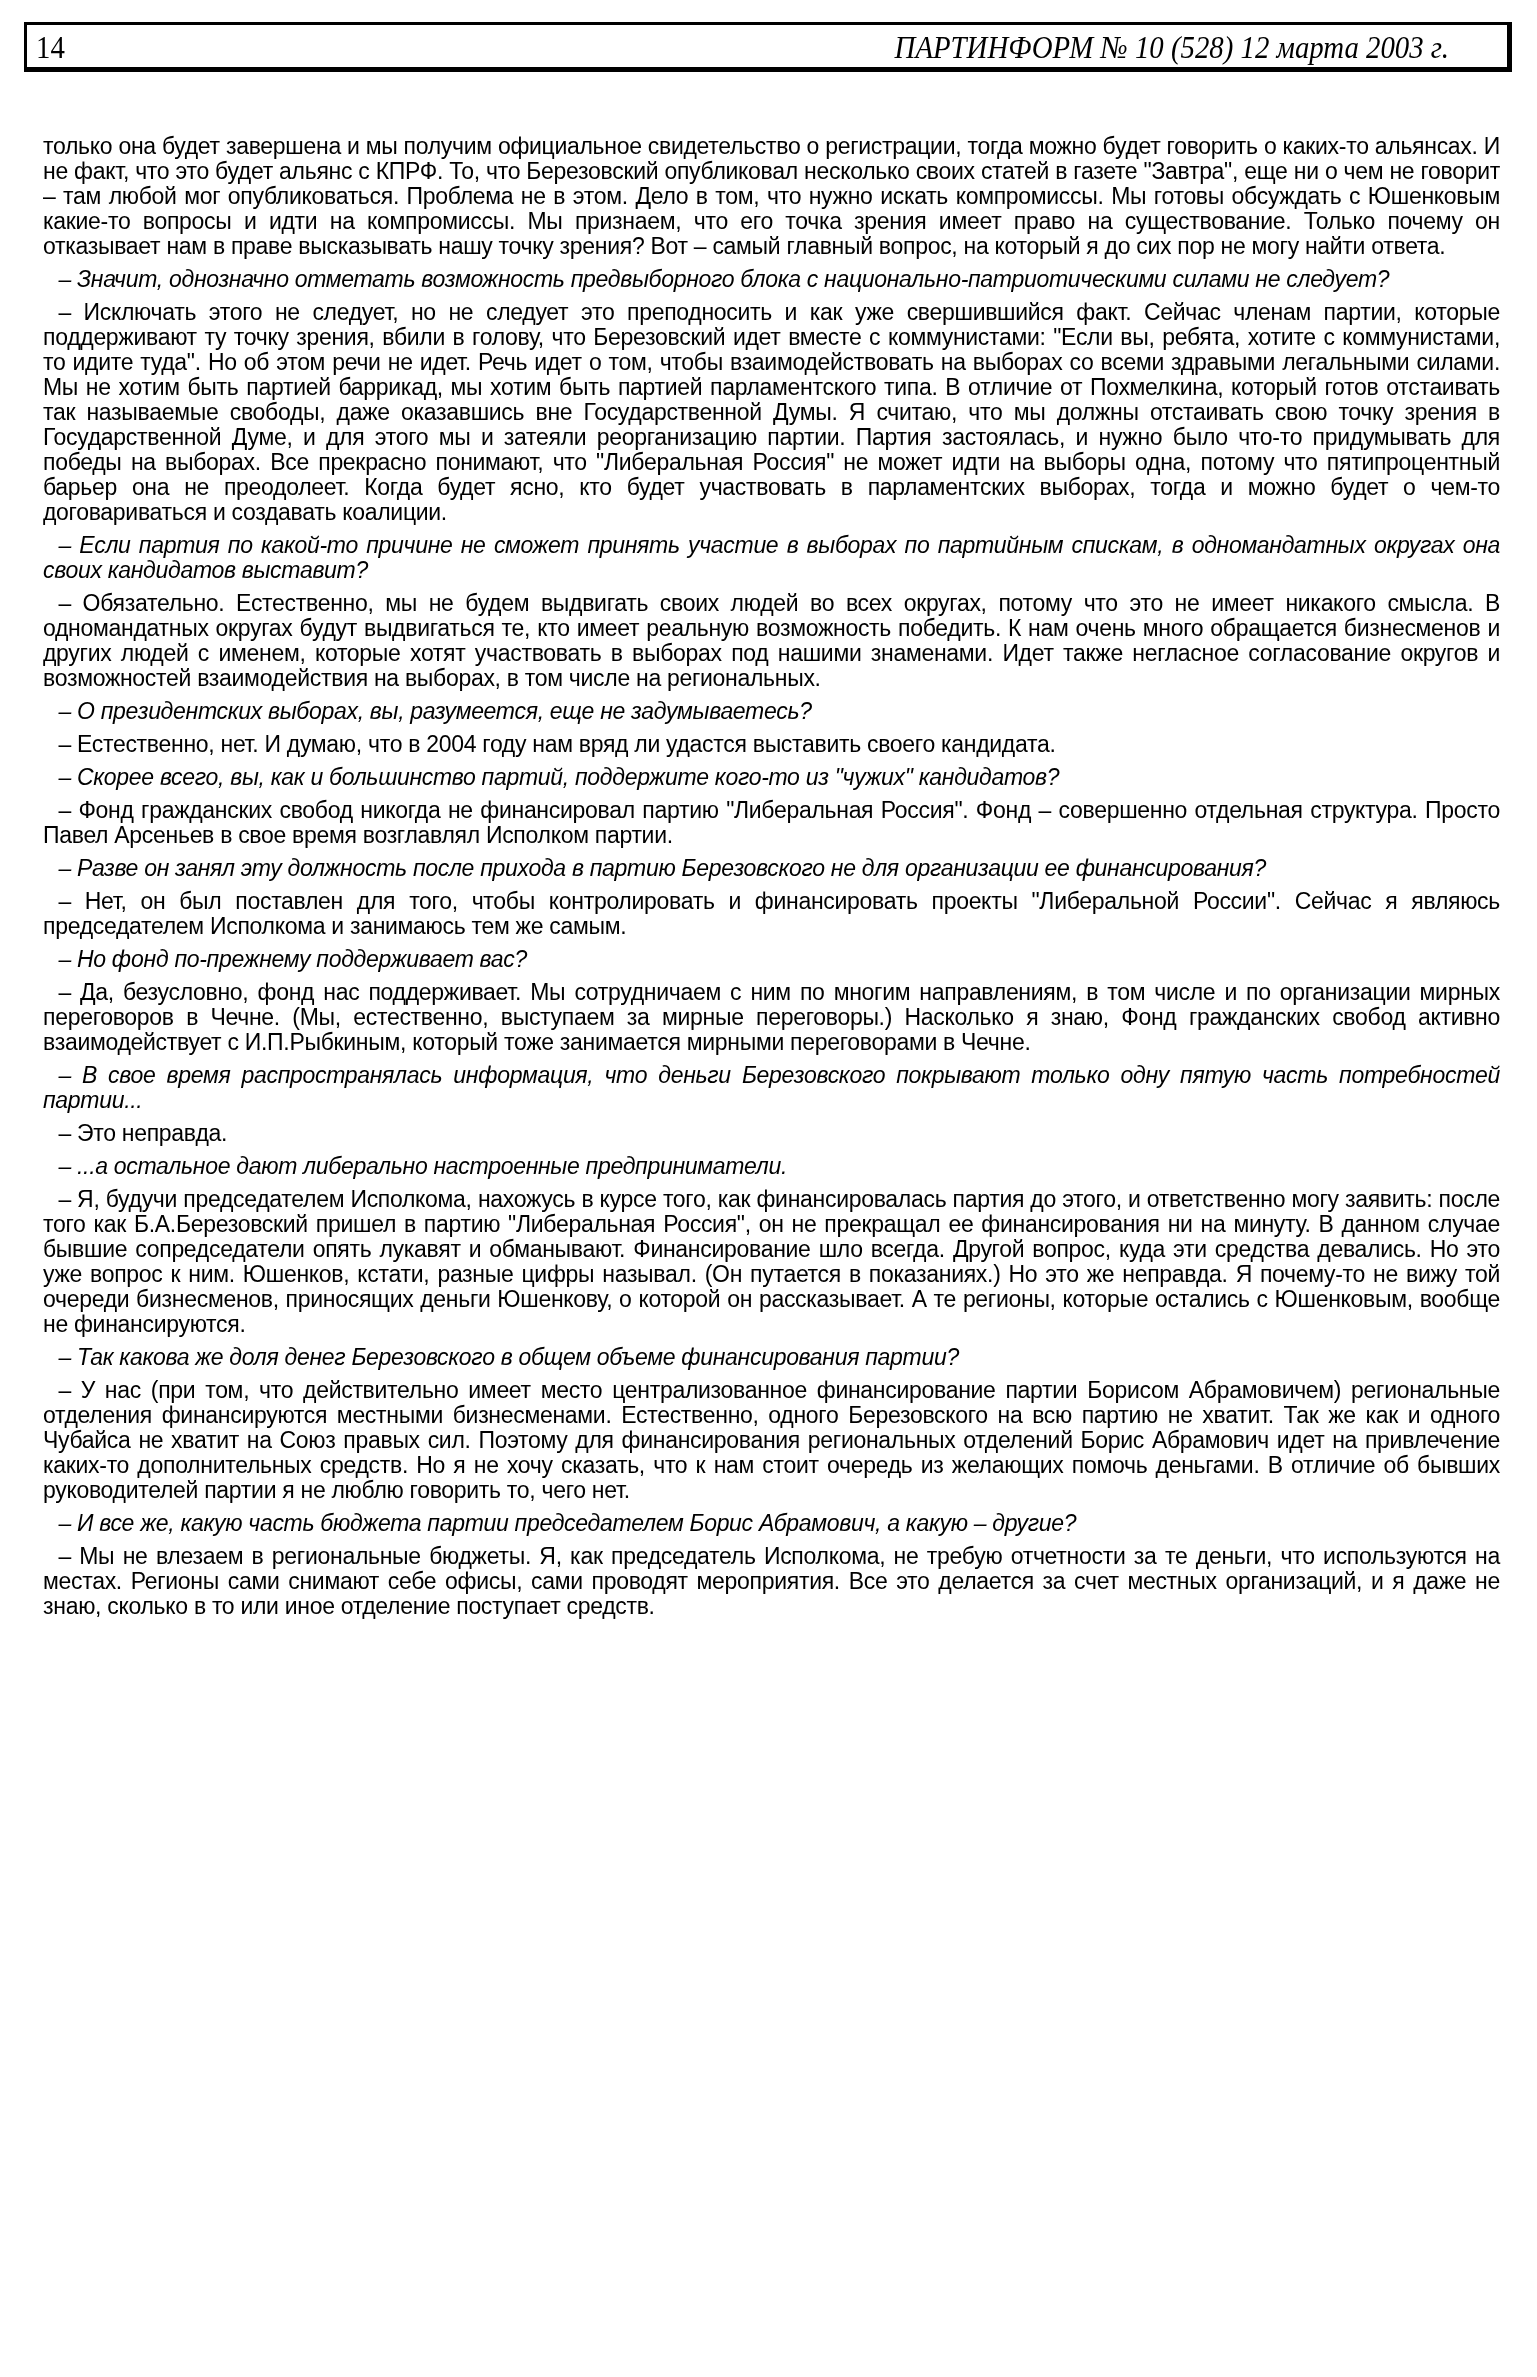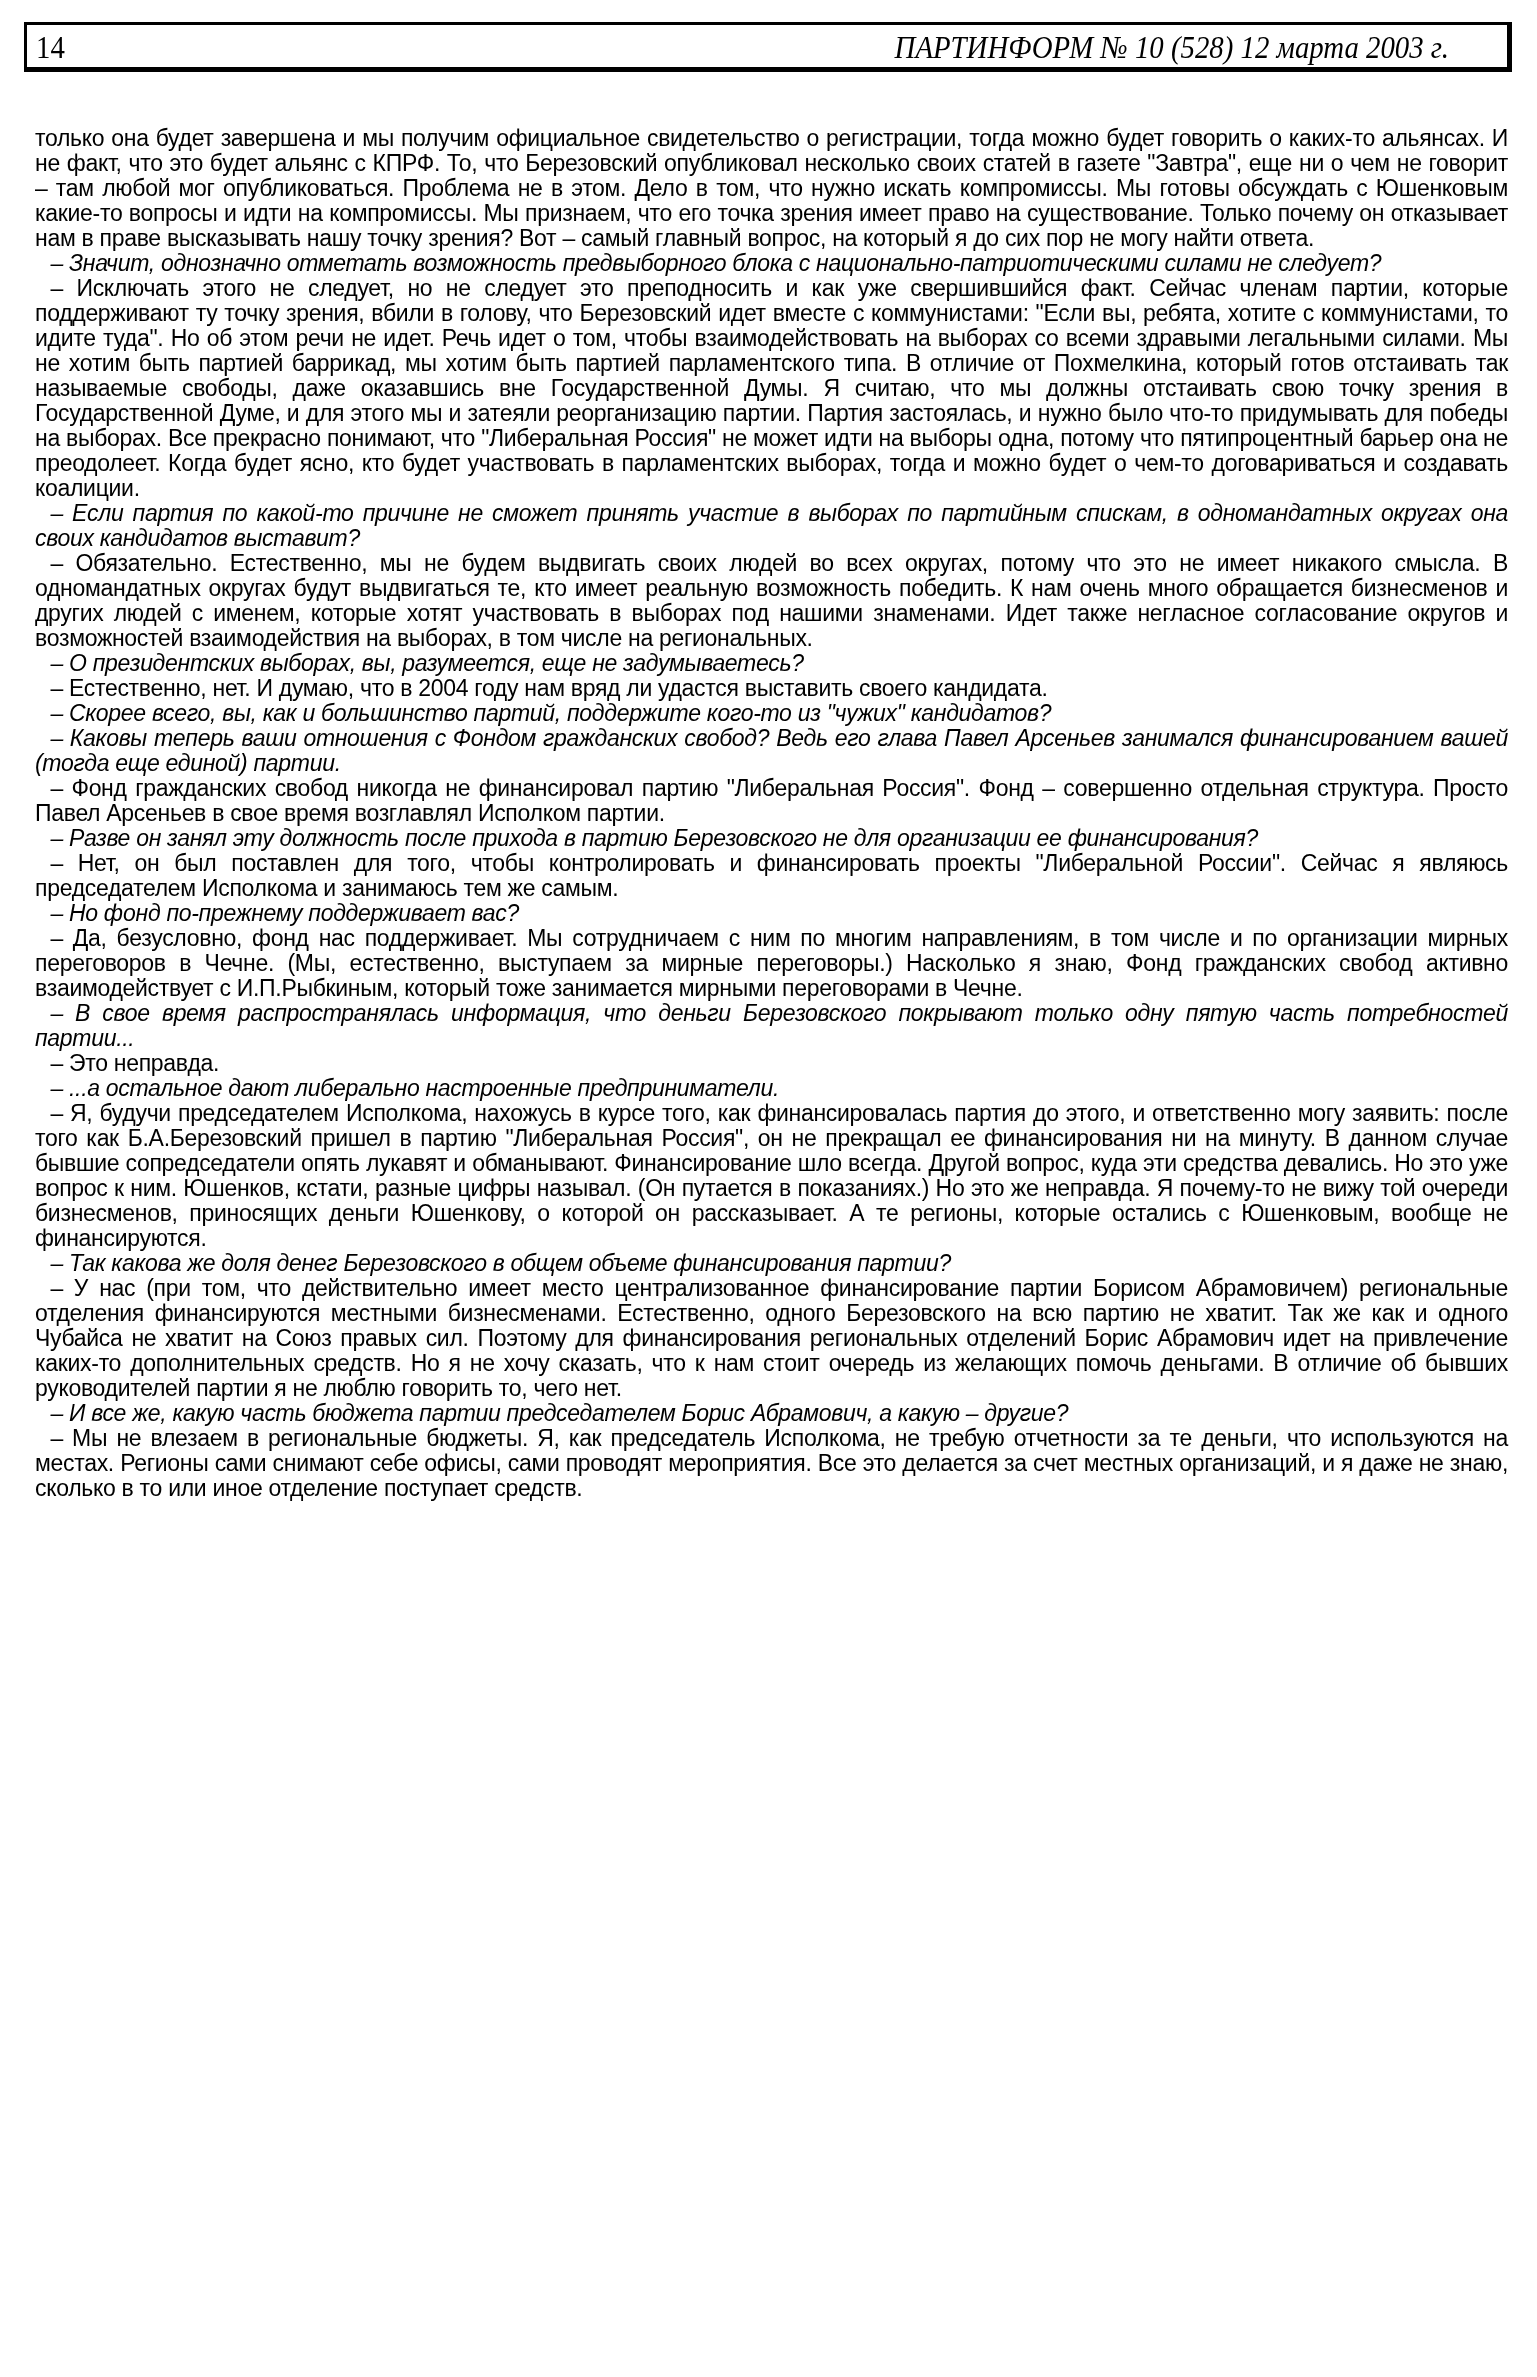--- a/index.html
+++ b/index.html
@@ -19,21 +19,21 @@
   .masthead {
     position: absolute; right: 58px; top: 3.8px;
     font-family: "Liberation Serif", serif; font-style: italic; font-size: 32px; line-height: 36px;
     white-space: nowrap; transform: scaleX(0.9); transform-origin: right center;
   }
   .article {
     position: absolute; left: 35px; top: 126px; width: 1473px;
     font-family: "Liberation Sans", sans-serif; font-size: 23px; line-height: 25px;
     text-align: justify; letter-spacing: -0.3px; word-spacing: 0px;
   }
-  .article p { margin: 0; }
+  .article p { margin: 8px; }
   .article p.indent { text-indent: 15.4px; }
   .article p.q { text-indent: 15.4px; font-style: italic; }
   .article p.q span.qt { text-decoration-thickness: 2.6px; text-underline-offset: 3.8px; }
 </style>
 </head>
 <body>
 
 <div class="header">
   <span class="page-num">14</span>
   <span class="masthead">ПАРТИНФОРМ № 10 (528) 12 марта 2003 г.</span>
@@ -41,21 +41,20 @@
 
 <div class="article">
   <p class=""><span>только она будет завершена и мы получим официальное свидетельство о регистрации, тогда можно будет говорить о каких-то альянсах. И не факт, что это будет альянс с КПРФ. То, что Березовский опубликовал несколько своих статей в газете "Завтра", еще ни о чем не говорит – там любой мог опубликоваться. Проблема не в этом. Дело в том, что нужно искать компромиссы. Мы готовы обсуждать с Юшенковым какие-то вопросы и идти на компромиссы. Мы признаем, что его точка зрения имеет право на существование. Только почему он отказывает нам в праве высказывать нашу точку зрения? Вот – самый главный вопрос, на который я до сих пор не могу найти ответа.</span></p>
   <p class="q"><span class="qt">– Значит, однозначно отметать возможность предвыборного блока с национально-патриотическими силами не следует?</span></p>
   <p class="indent"><span>– Исключать этого не следует, но не следует это преподносить и как уже свершившийся факт. Сейчас членам партии, которые поддерживают ту точку зрения, вбили в голову, что Березовский идет вместе с коммунистами: "Если вы, ребята, хотите с коммунистами, то идите туда". Но об этом речи не идет. Речь идет о том, чтобы взаимодействовать на выборах со всеми здравыми легальными силами. Мы не хотим быть партией баррикад, мы хотим быть партией парламентского типа. В отличие от Похмелкина, который готов отстаивать так называемые свободы, даже оказавшись вне Государственной Думы. Я считаю, что мы должны отстаивать свою точку зрения в Государственной Думе, и для этого мы и затеяли реорганизацию партии. Партия застоялась, и нужно было что-то придумывать для победы на выборах. Все прекрасно понимают, что "Либеральная Россия" не может идти на выборы одна, потому что пятипроцентный барьер она не преодолеет. Когда будет ясно, кто будет участвовать в парламентских выборах, тогда и можно будет о чем-то договариваться и создавать коалиции.</span></p>
   <p class="q"><span class="qt">– Если партия по какой-то причине не сможет принять участие в выборах по партийным спискам, в одномандатных округах она своих кандидатов выставит?</span></p>
   <p class="indent"><span>– Обязательно. Естественно, мы не будем выдвигать своих людей во всех округах, потому что это не имеет никакого смысла. В одномандатных округах будут выдвигаться те, кто имеет реальную возможность победить. К нам очень много обращается бизнесменов и других людей с именем, которые хотят участвовать в выборах под нашими знаменами. Идет также негласное согласование округов и возможностей взаимодействия на выборах, в том числе на региональных.</span></p>
   <p class="q"><span class="qt">– О президентских выборах, вы, разумеется, еще не задумываетесь?</span></p>
   <p class="indent"><span>– Естественно, нет. И думаю, что в 2004 году нам вряд ли удастся выставить своего кандидата.</span></p>
   <p class="q"><span class="qt">– Скорее всего, вы, как и большинство партий, поддержите кого-то из "чужих" кандидатов?</span></p>
-  <p class="q"><span class="qt">– Каковы теперь ваши отношения с Фондом гражданских свобод? Ведь его глава Павел Арсеньев занимался финансированием вашей (тогда еще единой) партии.</span></p>
   <p class="indent"><span>– Фонд гражданских свобод никогда не финансировал партию "Либеральная Россия". Фонд – совершенно отдельная структура. Просто Павел Арсеньев в свое время возглавлял Исполком партии.</span></p>
   <p class="q"><span class="qt">– Разве он занял эту должность после прихода в партию Березовского не для организации ее финансирования?</span></p>
   <p class="indent"><span>– Нет, он был поставлен для того, чтобы контролировать и финансировать проекты "Либеральной России". Сейчас я являюсь председателем Исполкома и занимаюсь тем же самым.</span></p>
   <p class="q"><span class="qt">– Но фонд по-прежнему поддерживает вас?</span></p>
   <p class="indent"><span>– Да, безусловно, фонд нас поддерживает. Мы сотрудничаем с ним по многим направлениям, в том числе и по организации мирных переговоров в Чечне. (Мы, естественно, выступаем за мирные переговоры.) Насколько я знаю, Фонд гражданских свобод активно взаимодействует с И.П.Рыбкиным, который тоже занимается мирными переговорами в Чечне.</span></p>
   <p class="q"><span class="qt">– В свое время распространялась информация, что деньги Березовского покрывают только одну пятую часть потребностей партии...</span></p>
   <p class="indent"><span>– Это неправда.</span></p>
   <p class="q"><span class="qt">– ...а остальное дают либерально настроенные предприниматели.</span></p>
   <p class="indent"><span>– Я, будучи председателем Исполкома, нахожусь в курсе того, как финансировалась партия до этого, и ответственно могу заявить: после того как Б.А.Березовский пришел в партию "Либеральная Россия", он не прекращал ее финансирования ни на минуту. В данном случае бывшие сопредседатели опять лукавят и обманывают. Финансирование шло всегда. Другой вопрос, куда эти средства девались. Но это уже вопрос к ним. Юшенков, кстати, разные цифры называл. (Он путается в показаниях.) Но это же неправда. Я почему-то не вижу той очереди бизнесменов, приносящих деньги Юшенкову, о которой он рассказывает. А те регионы, которые остались с Юшенковым, вообще не финансируются.</span></p>
   <p class="q"><span class="qt">– Так какова же доля денег Березовского в общем объеме финансирования партии?</span></p>

